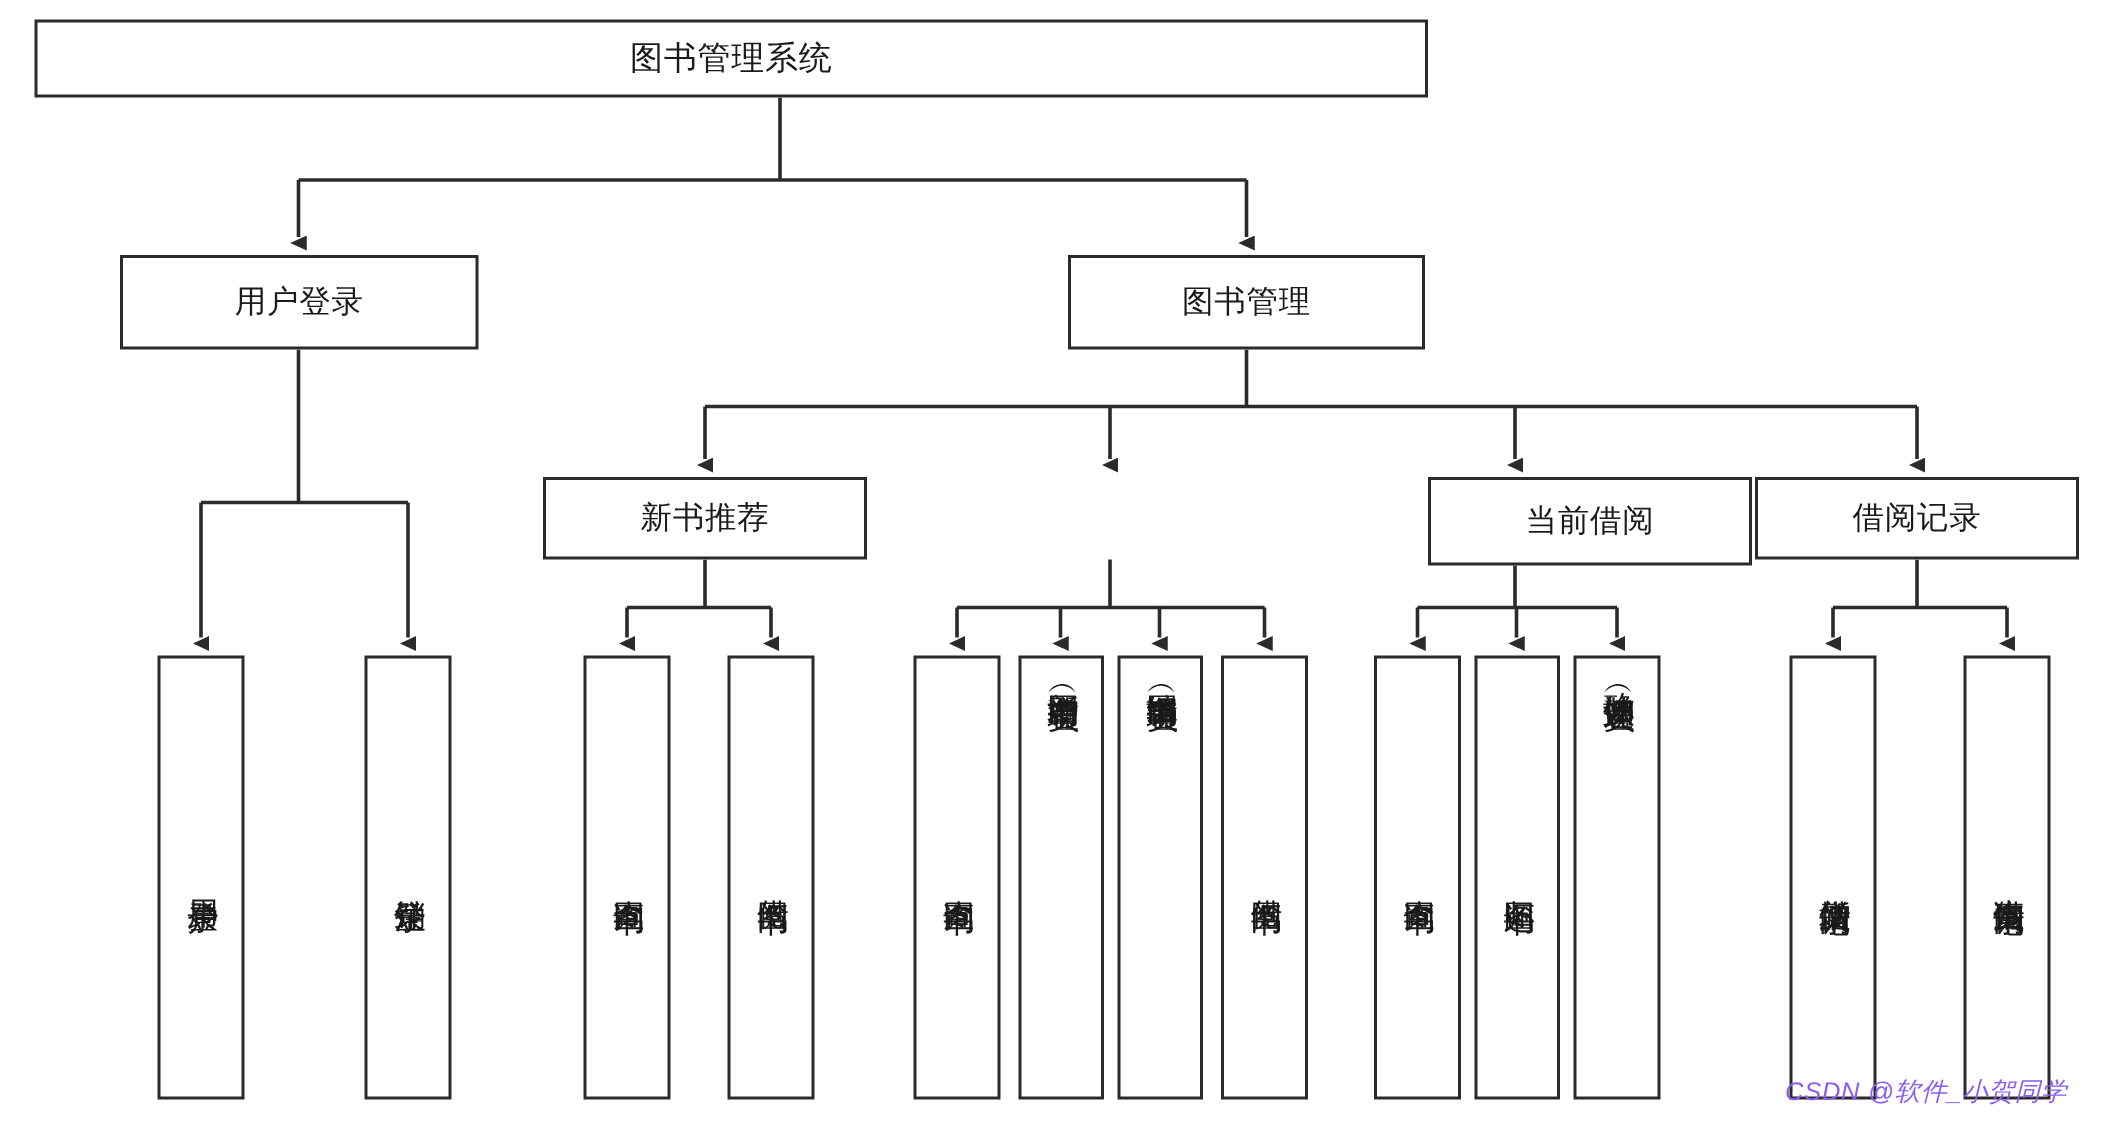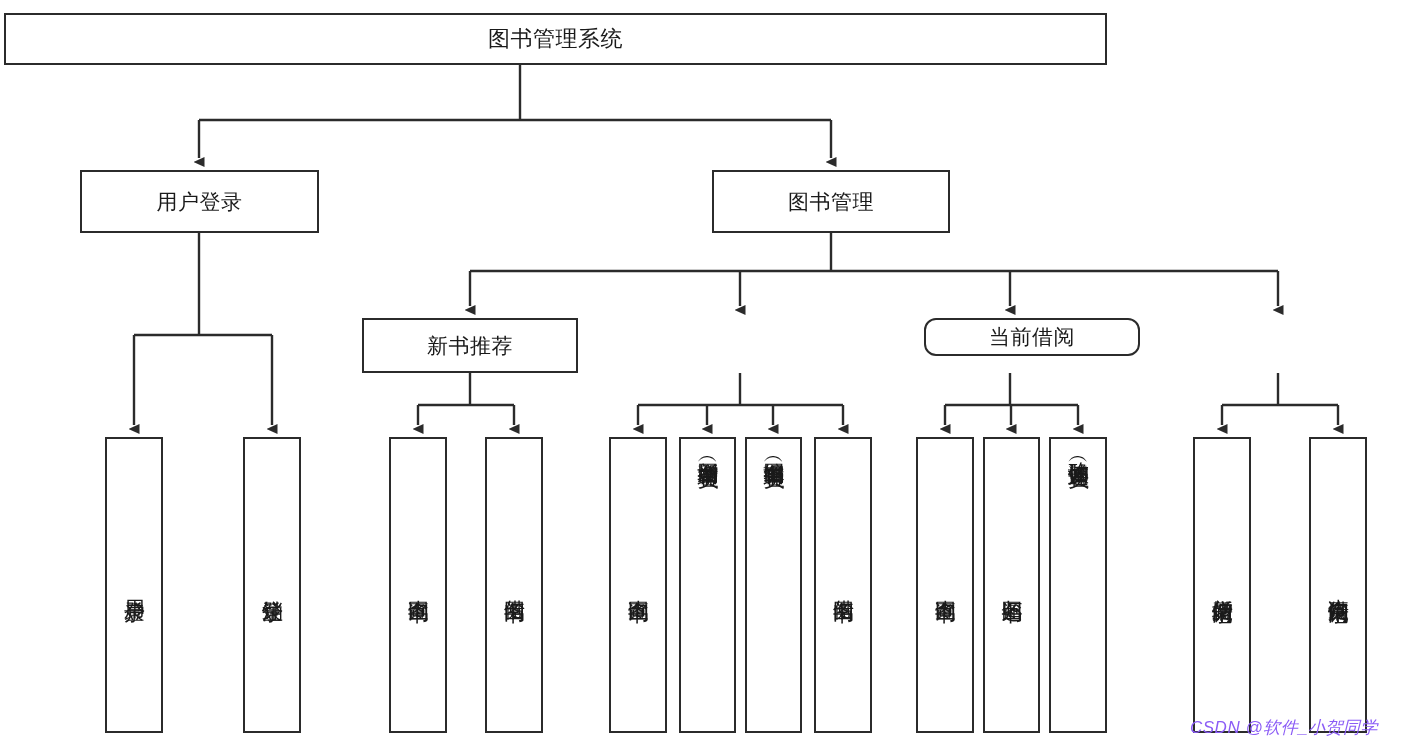--- a/index.html
+++ b/index.html
@@ -117,41 +117,44 @@
       <path d="M1011,405 L1011,425" marker-end="url(#arrow)"></path>
       <path d="M1078,405 L1078,425" marker-end="url(#arrow)"></path>
 
       <path d="M1278,373 L1278,405"></path>
       <path d="M1222,405 L1338,405"></path>
       <path d="M1222,405 L1222,425" marker-end="url(#arrow)"></path>
       <path d="M1338,405 L1338,425" marker-end="url(#arrow)"></path>
     </g>
   </svg>
 
-  <div class="node root" style="left:4px; top:13px; width:1103px; height:52px;">
+  <div class="node root" style="left:23px; top:13px; width:929px; height:52px;">
     <span class="label">图书管理系统</span>
   </div>
 
   <div class="node lvl2" style="left:80px; top:170px; width:239px; height:63px;">
     <span class="label">用户登录</span>
   </div>
 
   <div class="node lvl3" style="left:362px; top:318px; width:216px; height:55px;">
     <span class="label">新书推荐</span>
   </div>
 
   <div class="node lvl2" style="left:712px; top:170px; width:238px; height:63px;">
     <span class="label">图书管理</span>
   </div>
 
 
-  <div class="node lvl3" style="left:924px; top:318px; width:216px; height:38px;border-radius:12px;">
+  <div class="node lvl3" style="left:952px; top:318px; width:216px; height:59px;">
     <span class="label">当前借阅</span>
   </div>
 
+  <div class="node lvl3" style="left:1170px; top:318px; width:216px; height:55px;">
+    <span class="label">借阅记录</span>
+  </div>
 
   <div class="node leaf" style="left:105px; top:437px; width:58px; height:296px;">
     <span class="label">用户登录</span>
   </div>
 
   <div class="node leaf" style="left:243px; top:437px; width:58px; height:296px;">
     <span class="label">注销登录</span>
   </div>
 
   <div class="node leaf" style="left:389px; top:437px; width:58px; height:296px;">

